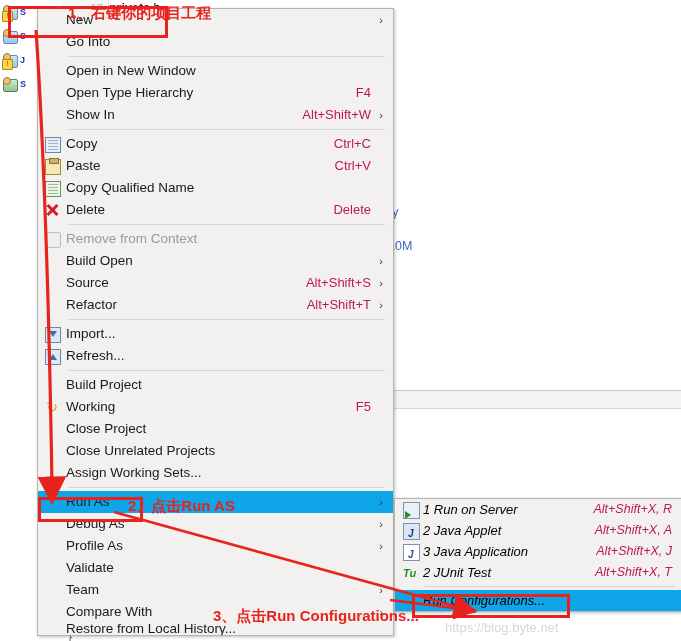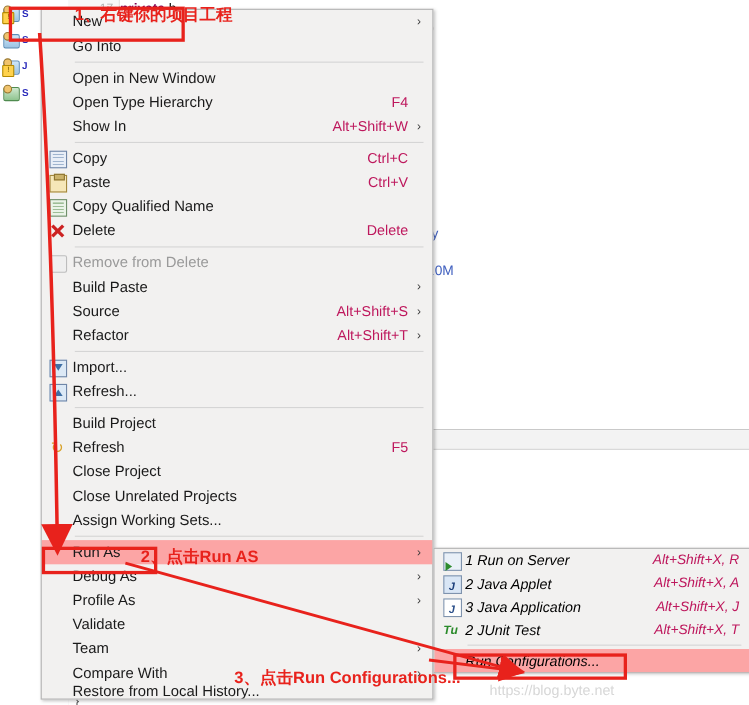--- a/index.html
+++ b/index.html
@@ -84,21 +84,21 @@
   .mi {
     position:relative; height:22px; line-height:22px;
     display:flex; align-items:center; padding:0 6px 0 0;
     white-space:nowrap;
   }
   .mi .mico { width:28px; height:22px; flex:0 0 28px; position:relative; }
   .mi .mlabel { flex:1 1 auto; font-size:13.5px; }
   .mi .maccel { flex:0 0 auto; color:#be185d; font-size:13px; padding-right:4px;}
   .mi .marrow { flex:0 0 auto; width:12px; text-align:center; color:#3a3a3a; font-size:11px; }
   .mi.disabled .mlabel, .mi.disabled .maccel { color:#9a9a9a; }
-  .mi.hl { background:#fca5a5; }
+  .mi.hl { background:#0ea5e9; }
   .msep { height:1px; background:#d5d5d5; margin:3px 8px 3px 30px; }
 
   
   .ic { position:absolute; left:7px; top:4px; width:14px; height:14px; }
   .ic-copy { border:1px solid #6f86a8; background:#e8eef7; }
   .ic-copy:before{content:"";position:absolute;left:2px;top:2px;right:2px;bottom:2px;
     background:repeating-linear-gradient(#9fb4cf 0 1px, transparent 1px 3px);}
   .ic-copy2 { border:1px solid #6f8f6a; background:#eaf3e8; }
   .ic-copy2:before{content:"";position:absolute;left:2px;top:2px;right:2px;bottom:2px;
     background:repeating-linear-gradient(#9dbd96 0 1px, transparent 1px 3px);}
@@ -304,26 +304,26 @@
       <span class="mlabel">Delete</span>
       <span class="maccel">Delete</span>
       <span class="marrow"></span>
     </div>
     <div class="msep"></div>
 
     <div class="mi disabled">
       <span class="mico">
           <span class="ic ic-remove"></span>
         </span>
-      <span class="mlabel">Remove from Delete</span>
-      <span class="marrow"></span>
-    </div>
-    <div class="mi">
-      <span class="mico"></span>
-      <span class="mlabel">Build Paste</span>
+      <span class="mlabel">Remove from Context</span>
+      <span class="marrow"></span>
+    </div>
+    <div class="mi">
+      <span class="mico"></span>
+      <span class="mlabel">Build Open</span>
       <span class="maccel"></span>
       <span class="marrow">›</span>
     </div>
     <div class="mi">
       <span class="mico"></span>
       <span class="mlabel">Source</span>
       <span class="maccel">Alt+Shift+S</span>
       <span class="marrow">›</span>
     </div>
     <div class="mi">
@@ -355,21 +355,21 @@
     <div class="mi">
       <span class="mico"></span>
       <span class="mlabel">Build Project</span>
       <span class="maccel"></span>
       <span class="marrow"></span>
     </div>
     <div class="mi">
       <span class="mico">
           <span class="ic ic-refresh">↻</span>
         </span>
-      <span class="mlabel">Refresh</span>
+      <span class="mlabel">Working</span>
       <span class="maccel">F5</span>
       <span class="marrow"></span>
     </div>
     <div class="mi">
       <span class="mico"></span>
       <span class="mlabel">Close Project</span>
       <span class="maccel"></span>
       <span class="marrow"></span>
     </div>
     <div class="mi">

